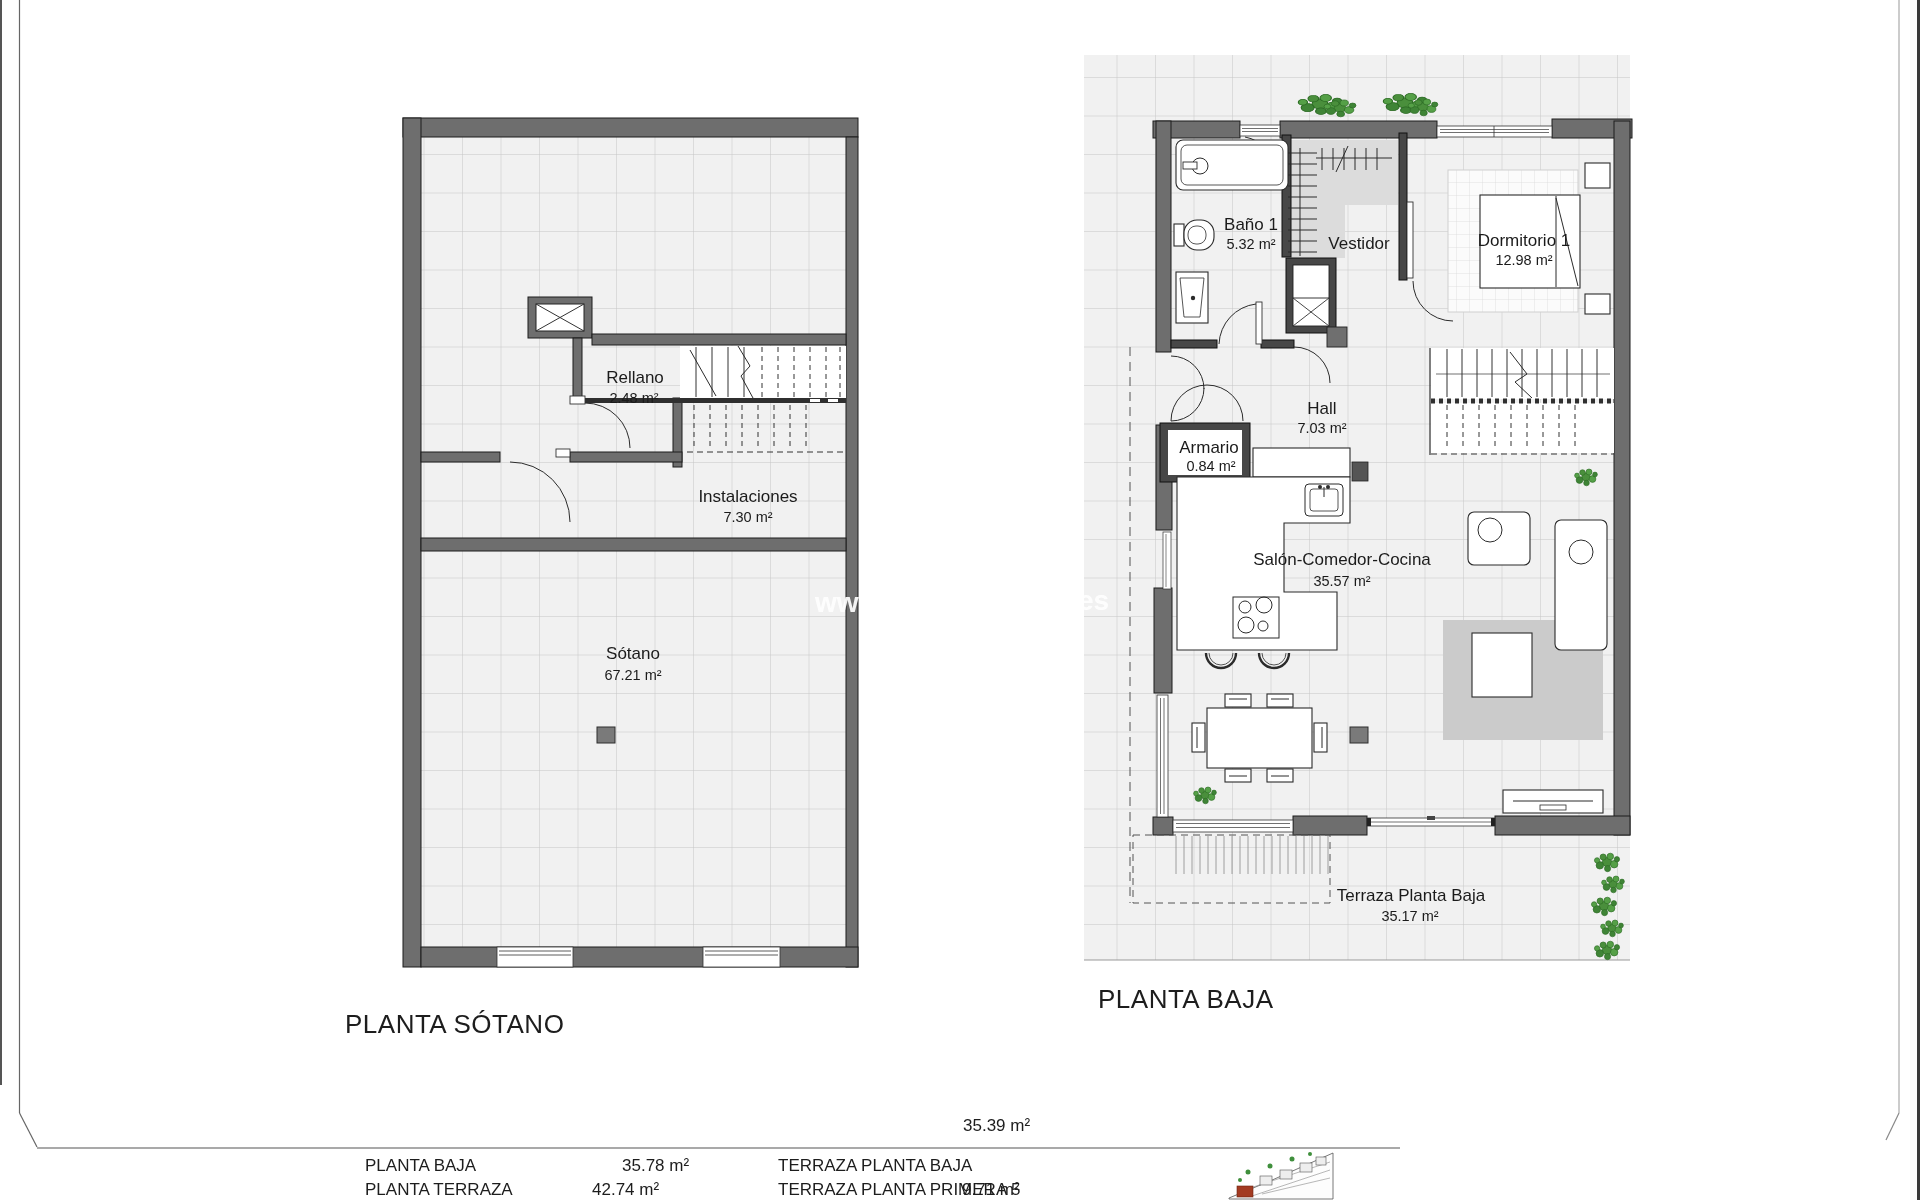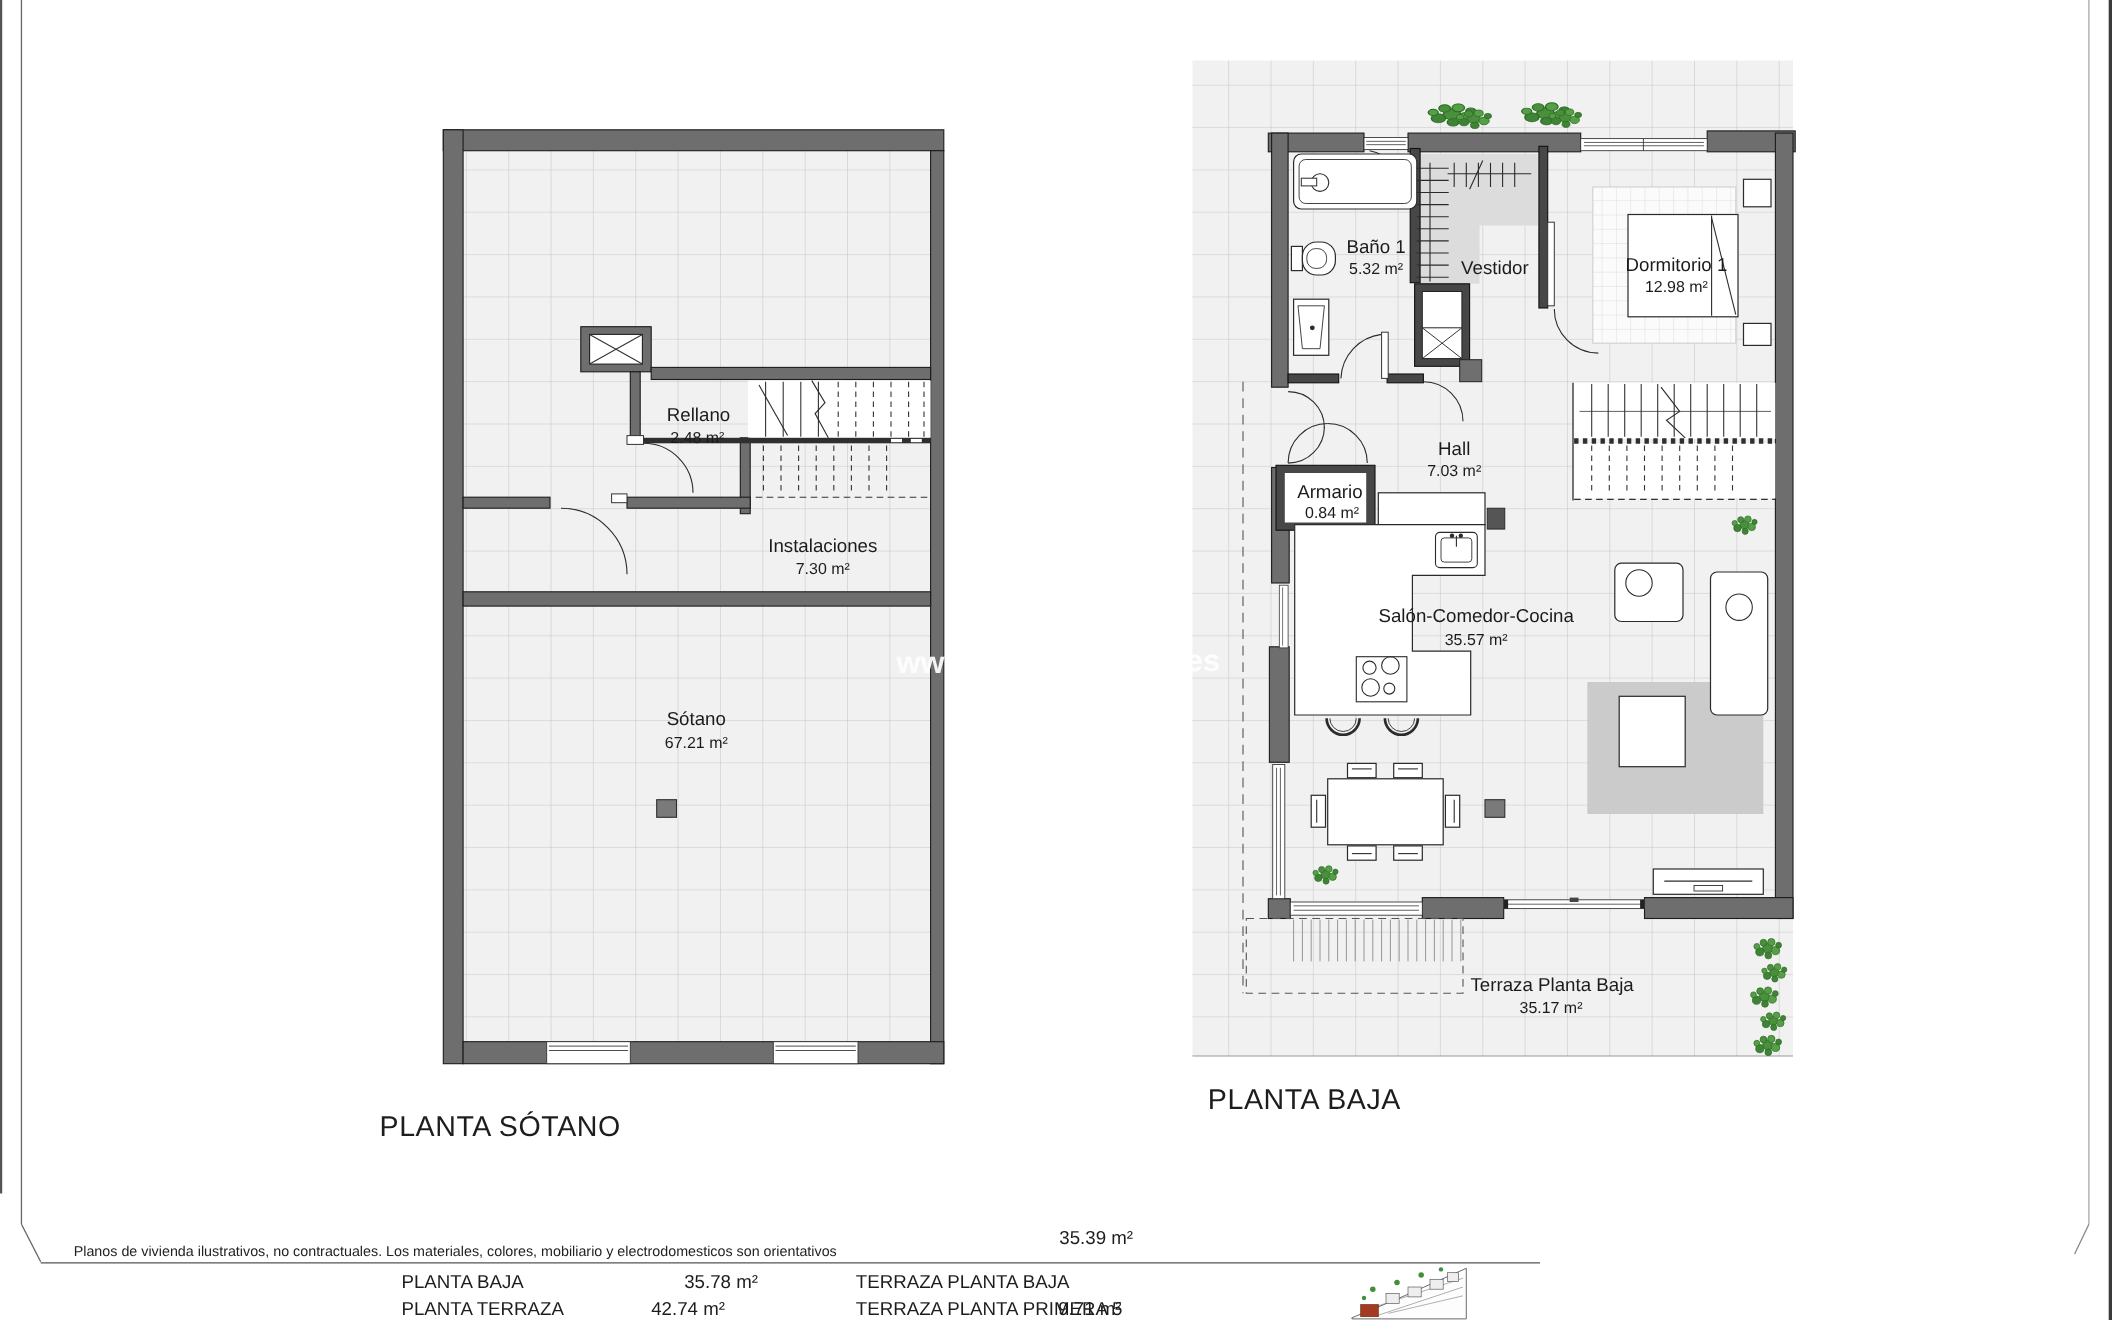--- a/index.html
+++ b/index.html
@@ -438,21 +438,20 @@
         <circle cx="1270" cy="1166" r="2.5" fill="#3f8f3c"></circle>
     <circle cx="1292" cy="1159" r="2.5" fill="#3f8f3c"></circle>
         <circle cx="1310" cy="1154" r="2" fill="#3f8f3c"></circle>
     <circle cx="1240" cy="1180" r="2" fill="#3f8f3c"></circle>
   </g>
 </svg>
 
 <div class="abs plan-title" style="left:345px;top:984px;margin-top:25px;">PLANTA SÓTANO</div>
 <div class="abs plan-title" style="left:1098px;top:984px;">PLANTA BAJA</div>
 
-<div class="abs disclaimer" style="left:67px;top:1130px;">Planos de vivienda ilustrativos, no contractuales. Los materiales, colores, mobiliario y electrodomesticos son orientativos</div>
 
 <div>
   <div class="abs sum" style="left:365px;top:1156px;">PLANTA BAJA</div>
   <div class="abs sum" style="left:622px;top:1156px;">35.78 m²</div>
   <div class="abs sum" style="left:365px;top:1180px;">PLANTA TERRAZA</div>
   <div class="abs sum" style="left:592px;top:1180px;">42.74 m²</div>
   <div class="abs sum" style="left:778px;top:1156px;">TERRAZA PLANTA BAJA</div>
   <div class="abs sum" style="left:963px;top:1116px;">35.39 m²</div>
   <div class="abs sum" style="left:778px;top:1180px;">TERRAZA PLANTA PRIMERA 5</div>
   <div class="abs sum" style="left:962px;top:1180px;text-align:center;">9.71 m²</div>

